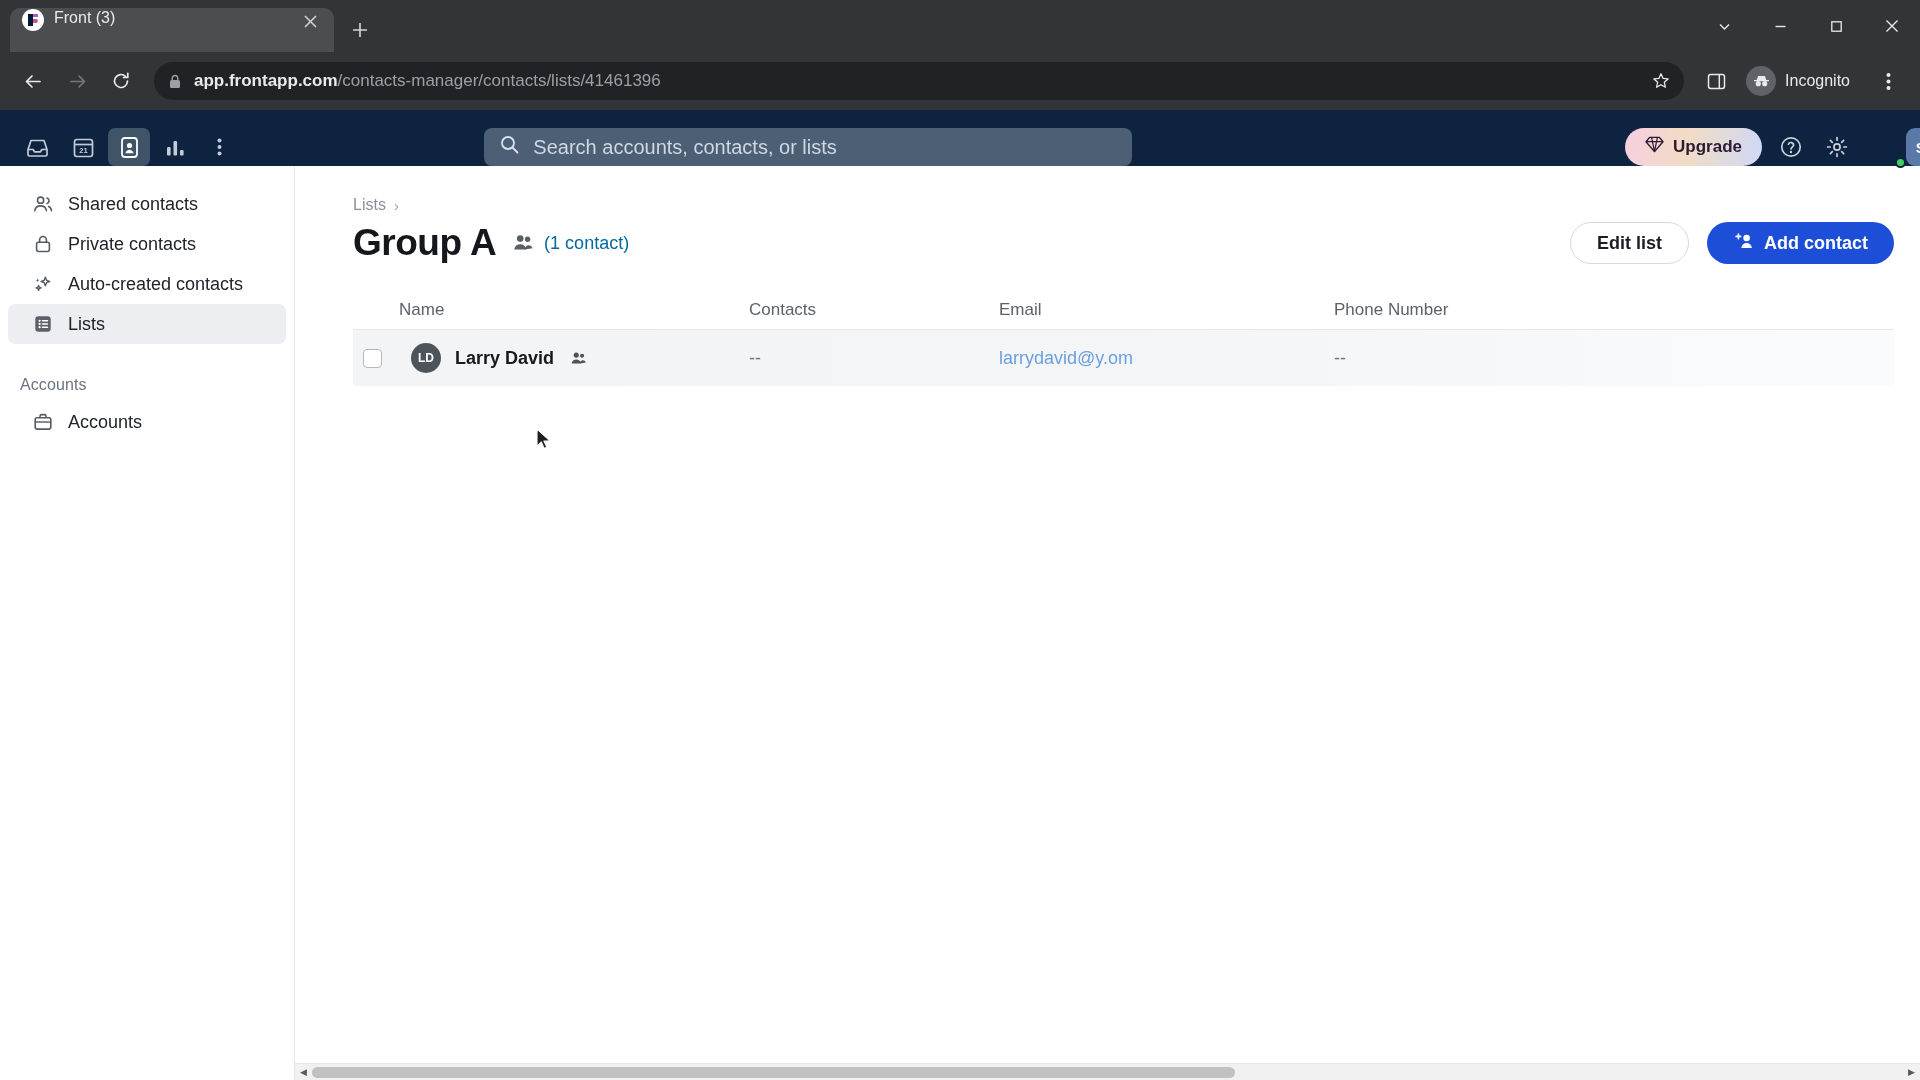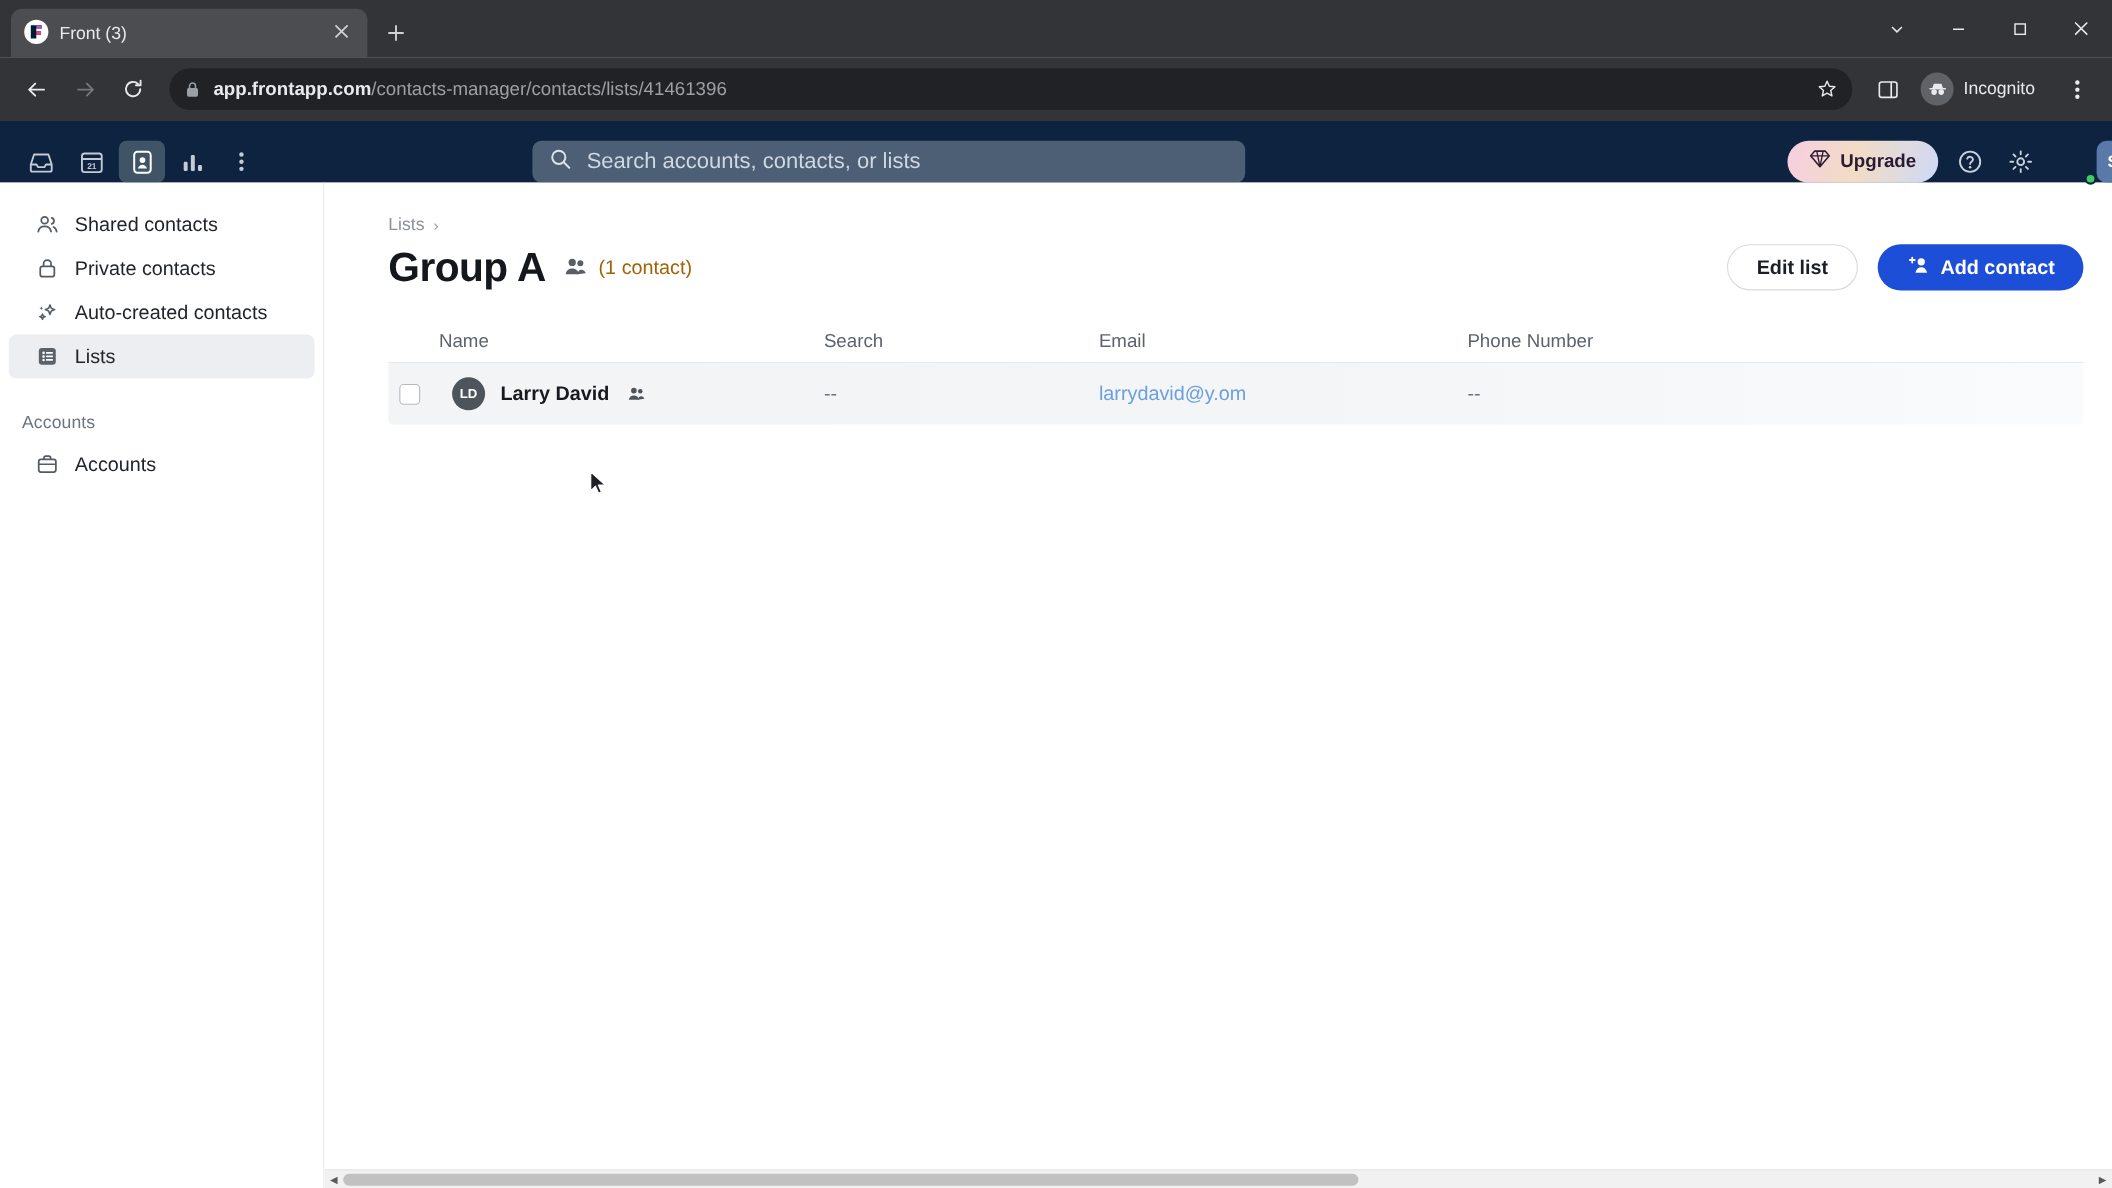--- a/index.html
+++ b/index.html
@@ -11,21 +11,21 @@
 
   
   .browser { width: 1920px; height: 1080px; display: flex; flex-direction: column; }
 
   .tabstrip {
     height: 52px; background: #333438; display: flex; align-items: flex-end;
     padding-left: 10px; position: relative;
   }
   .tab {
     width: 324px; height: 44px; background: #4c4d51; border-radius: 10px 10px 0 0;
-    display: flex; align-items: flex-end; padding: 12px 12px; gap: 10px; position: relative;
+    display: flex; align-items: flex-start; padding: 1px 12px; gap: 10px; position: relative;
   }
   .tab-favicon {
     width: 22px; height: 22px; border-radius: 50%; background: #fff;
     display: flex; align-items: center; justify-content: center; flex: none;
   }
   .tab-title {
     color: #e8eaed; font-size: 16px; flex: 1; white-space: nowrap;
     overflow: hidden; text-overflow: ellipsis;
   }
   .tab-close {
@@ -134,21 +134,21 @@
 
   .main { flex: 1; display: flex; flex-direction: column; min-width: 0; background: #fff; }
   .main-inner { flex: 1; padding: 30px 26px 0 58px; display: flex; flex-direction: column; min-height: 0; }
 
   .crumbs { display: flex; align-items: center; gap: 8px; font-size: 16px; color: #8b9098; margin-bottom: 8px; }
   .crumb-sep { font-size: 15px; color: #9aa0a8; }
 
   .titlerow { display: flex; align-items: center; margin-bottom: 26px; }
   .page-title { font-size: 37px; font-weight: 800; color: #14171c; letter-spacing: -0.5px; }
   .title-people { margin: 0 10px 0 16px; color: #5b6067; display: flex; align-items: flex-end; }
-  .count { font-size: 18px; color: #a16207; }
+  .count { font-size: 18px; color: #0369a1; }
   .actions { margin-left: auto; display: flex; align-items: center; gap: 18px; }
   .btn-secondary {
     height: 42px; padding: 0 26px; border-radius: 21px; border: 1px solid #d7dade;
     background: #fff; color: #1b1f25; font-size: 18px; font-weight: 600;
     display: flex; align-items: center;
   }
   .btn-primary {
     height: 42px; padding: 0 26px; border-radius: 21px; border: none;
     background: #1d4ed8; color: #fff; font-size: 18px; font-weight: 700;
     display: flex; align-items: center; gap: 10px;
@@ -488,21 +488,21 @@
                 </span>
                 <span>Add contact</span>
               </div>
             </div>
           </div>
 
           <div class="table">
             <div class="thead">
               <div class="th th-check"></div>
               <div class="th th-name">Name</div>
-              <div class="th th-account">Search</div>
+              <div class="th th-account">Contacts</div>
               <div class="th th-email">Email</div>
               <div class="th th-phone">Phone Number</div>
             </div>
 
             <div class="trow">
               <div class="td td-check">
                 <span class="checkbox"></span>
               </div>
               <div class="td td-name">
                 <span class="rowavatar">LD</span>

